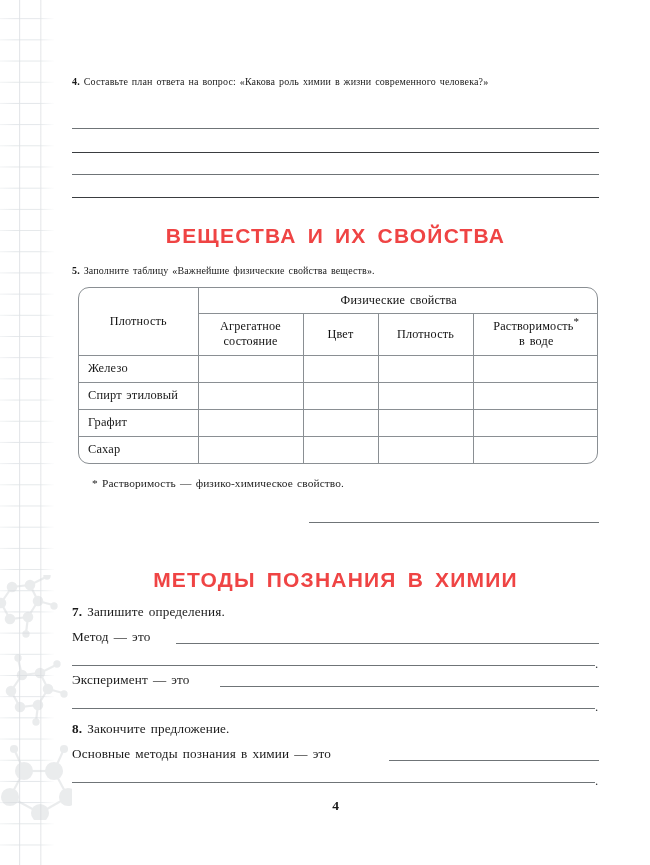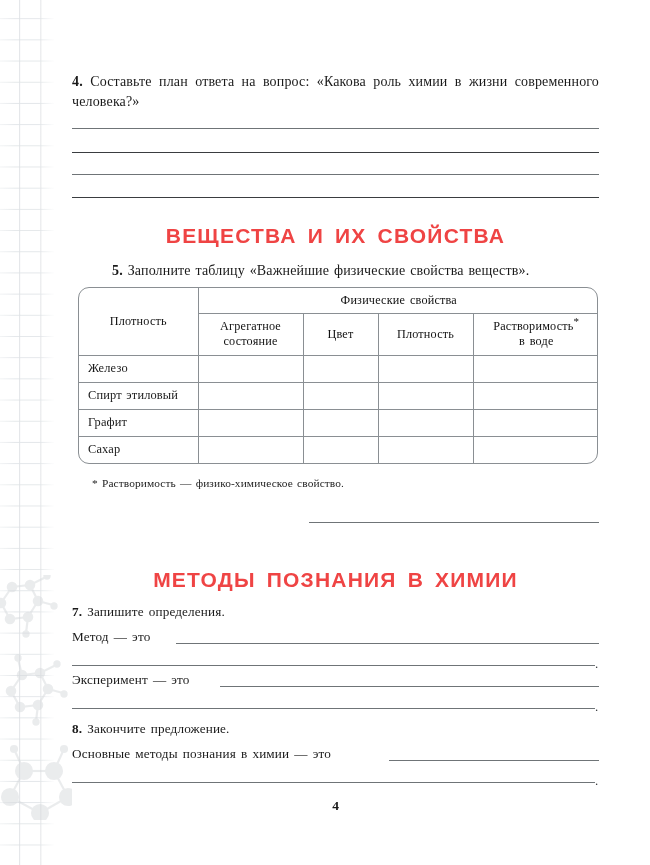--- a/index.html
+++ b/index.html
@@ -55,21 +55,21 @@
     position: absolute;
     left: 72px;
     top: 0;
     width: 527px;
     height: 865px;
   }
 
   .q-block { position: absolute; left: 0; width: 527px; }
 
   .q-text {
-    font-size: 14px;
+    font-size: 10px;
     line-height: 19.5px;
     text-align: justify;
     letter-spacing: 0.15px;
     word-spacing: 1.2px;
   }
   .q-num { font-weight: bold; }
 
   .rule {
     position: absolute;
     height: 0;
@@ -237,21 +237,21 @@
     <div class="q-block" style="top:72px;">
       <div class="q-text"><span class="q-num">4.</span> <span>Составьте план ответа на вопрос: «Какова роль химии в жизни современного человека?»</span></div>
     </div>
     <div class="rule" style="top:128px; width:527px;"></div>
     <div class="rule dark" style="top:152px; width:527px;"></div>
     <div class="rule" style="top:174px; width:527px;"></div>
     <div class="rule dark" style="top:197px; width:527px;"></div>
 
     <div class="section-title" style="top:224px;">ВЕЩЕСТВА И ИХ СВОЙСТВА</div>
 
-    <div class="q-block" style="top:261px;margin-left:40px;">
+    <div class="q-block" style="top:261px;">
       <div class="q-text" style="text-align:left;"><span class="q-num">5.</span> <span>Заполните таблицу «Важнейшие физические свойства веществ».</span></div>
     </div>
 
     <div class="props-table" style="top:287px;">
       <table>
         <colgroup>
           <col style="width:119px">
           <col style="width:105px">
           <col style="width:75px">
           <col style="width:95px">

